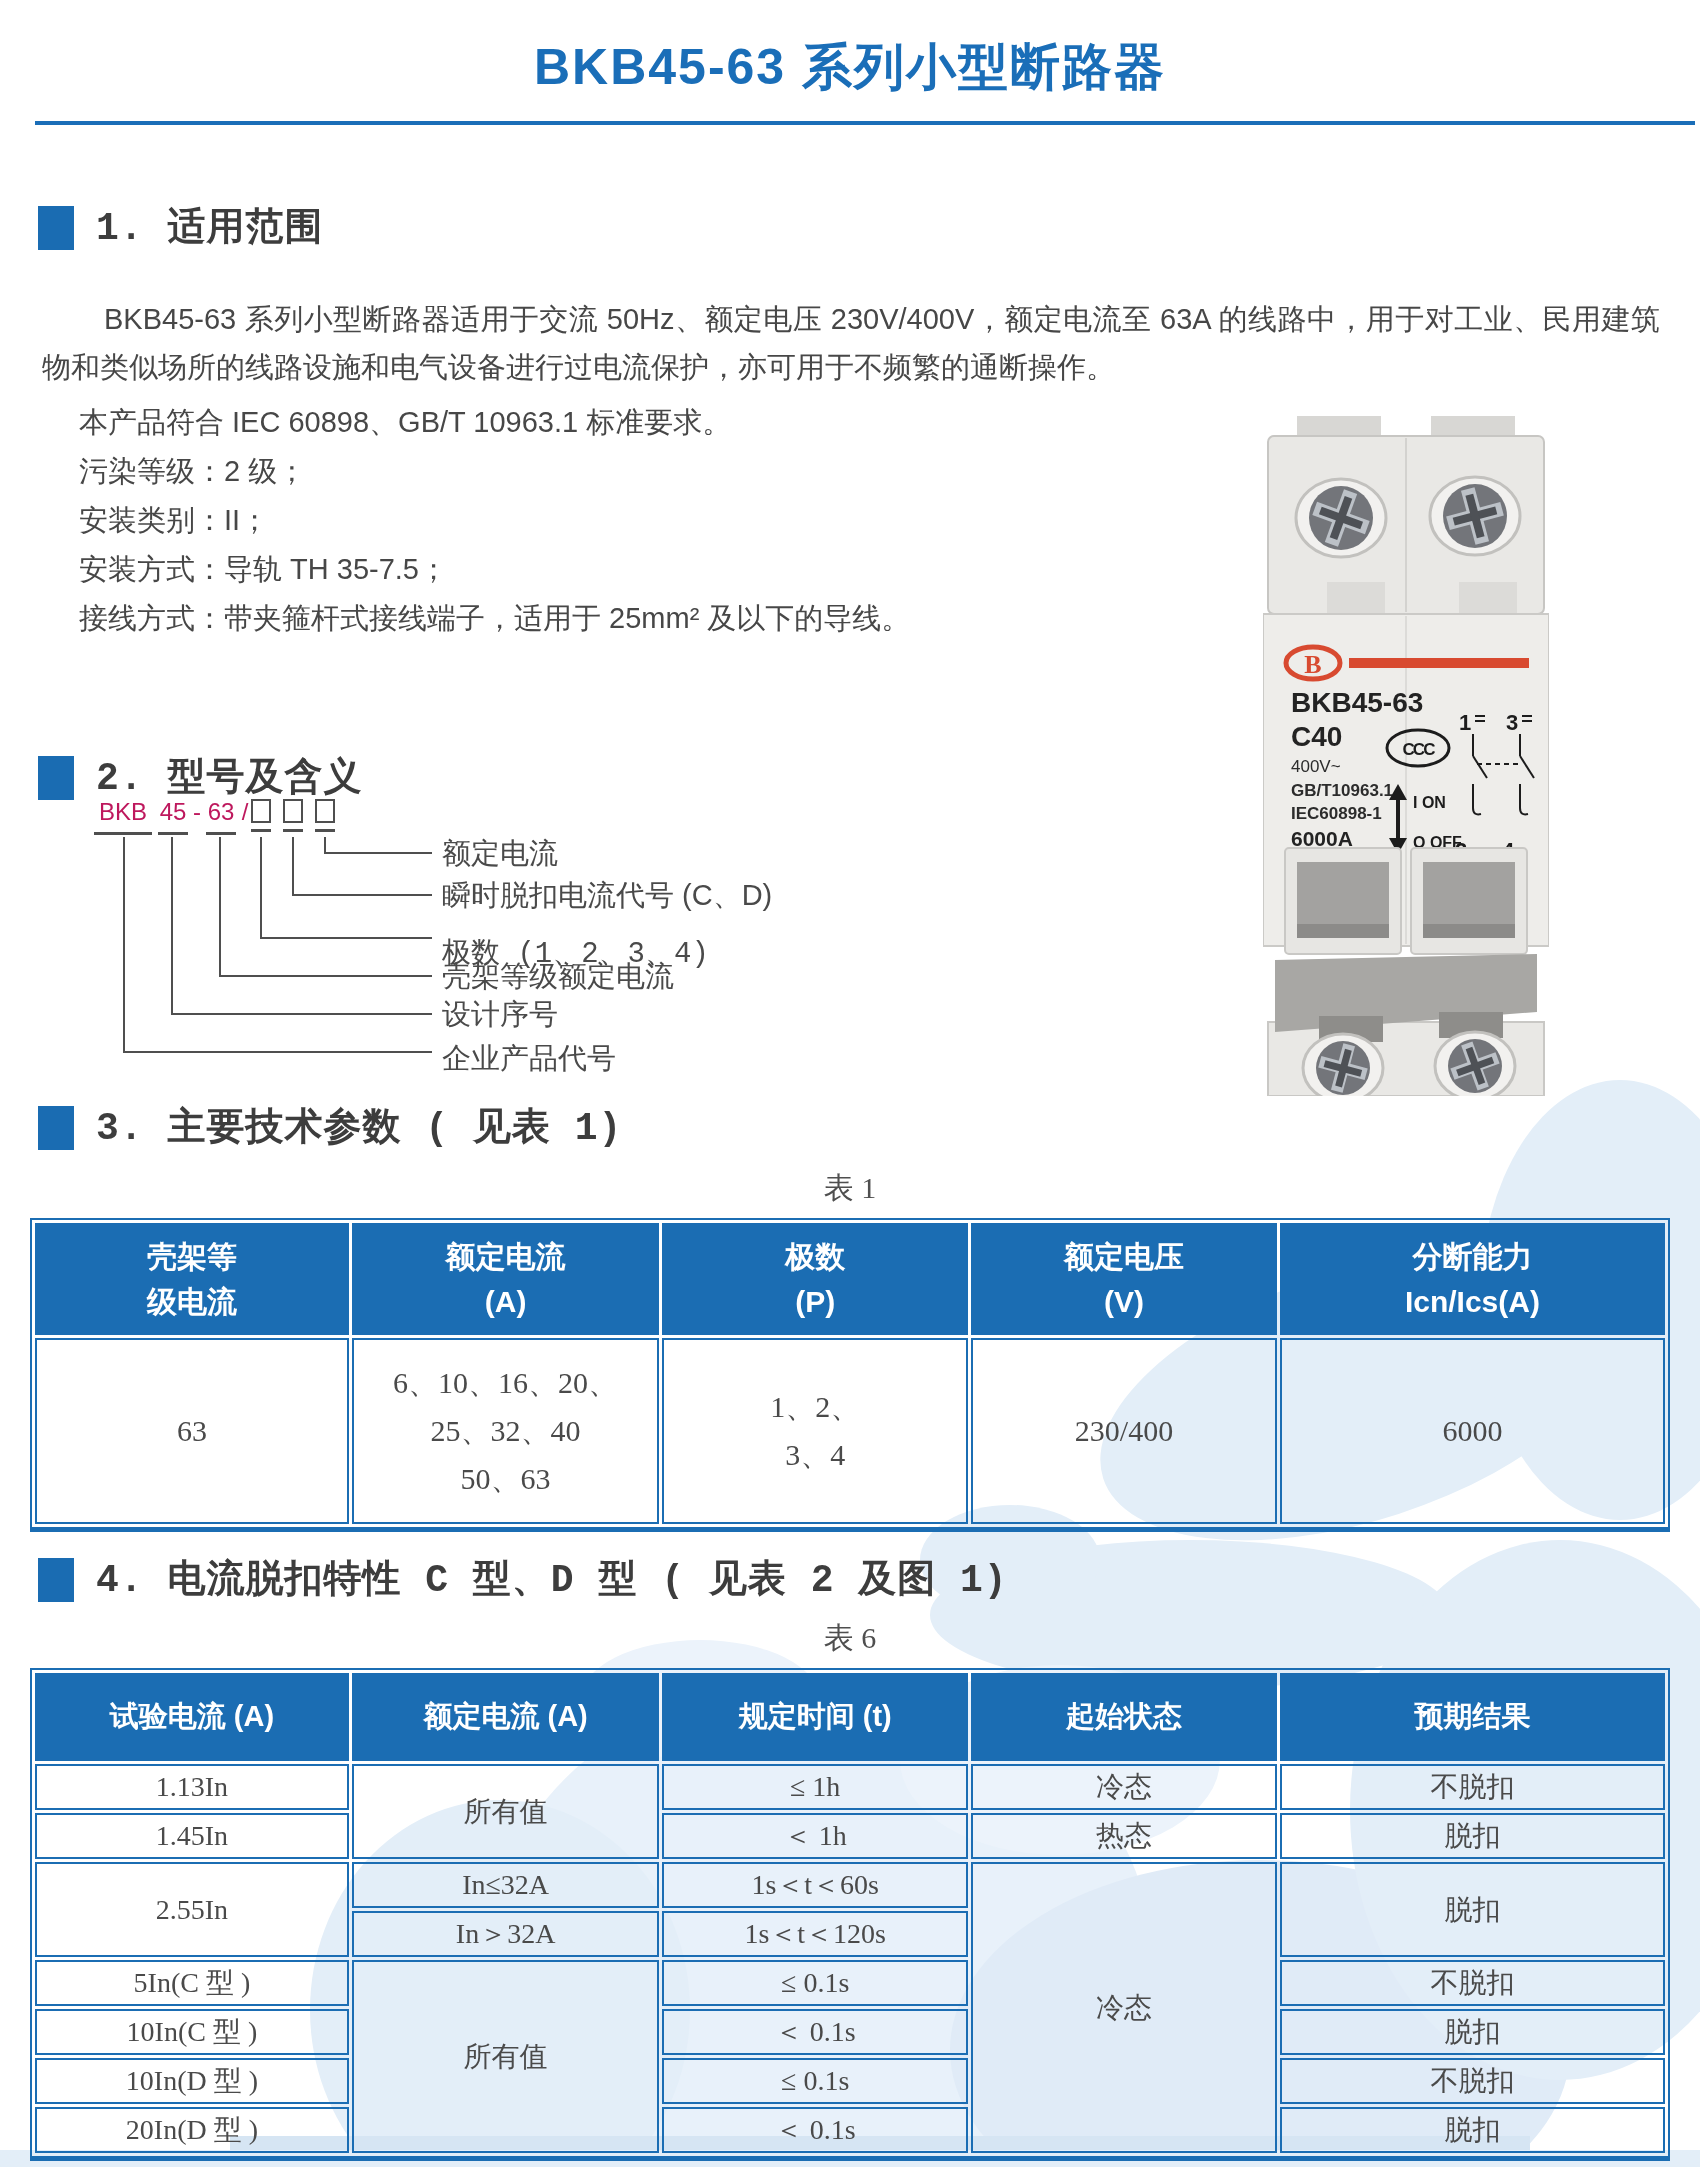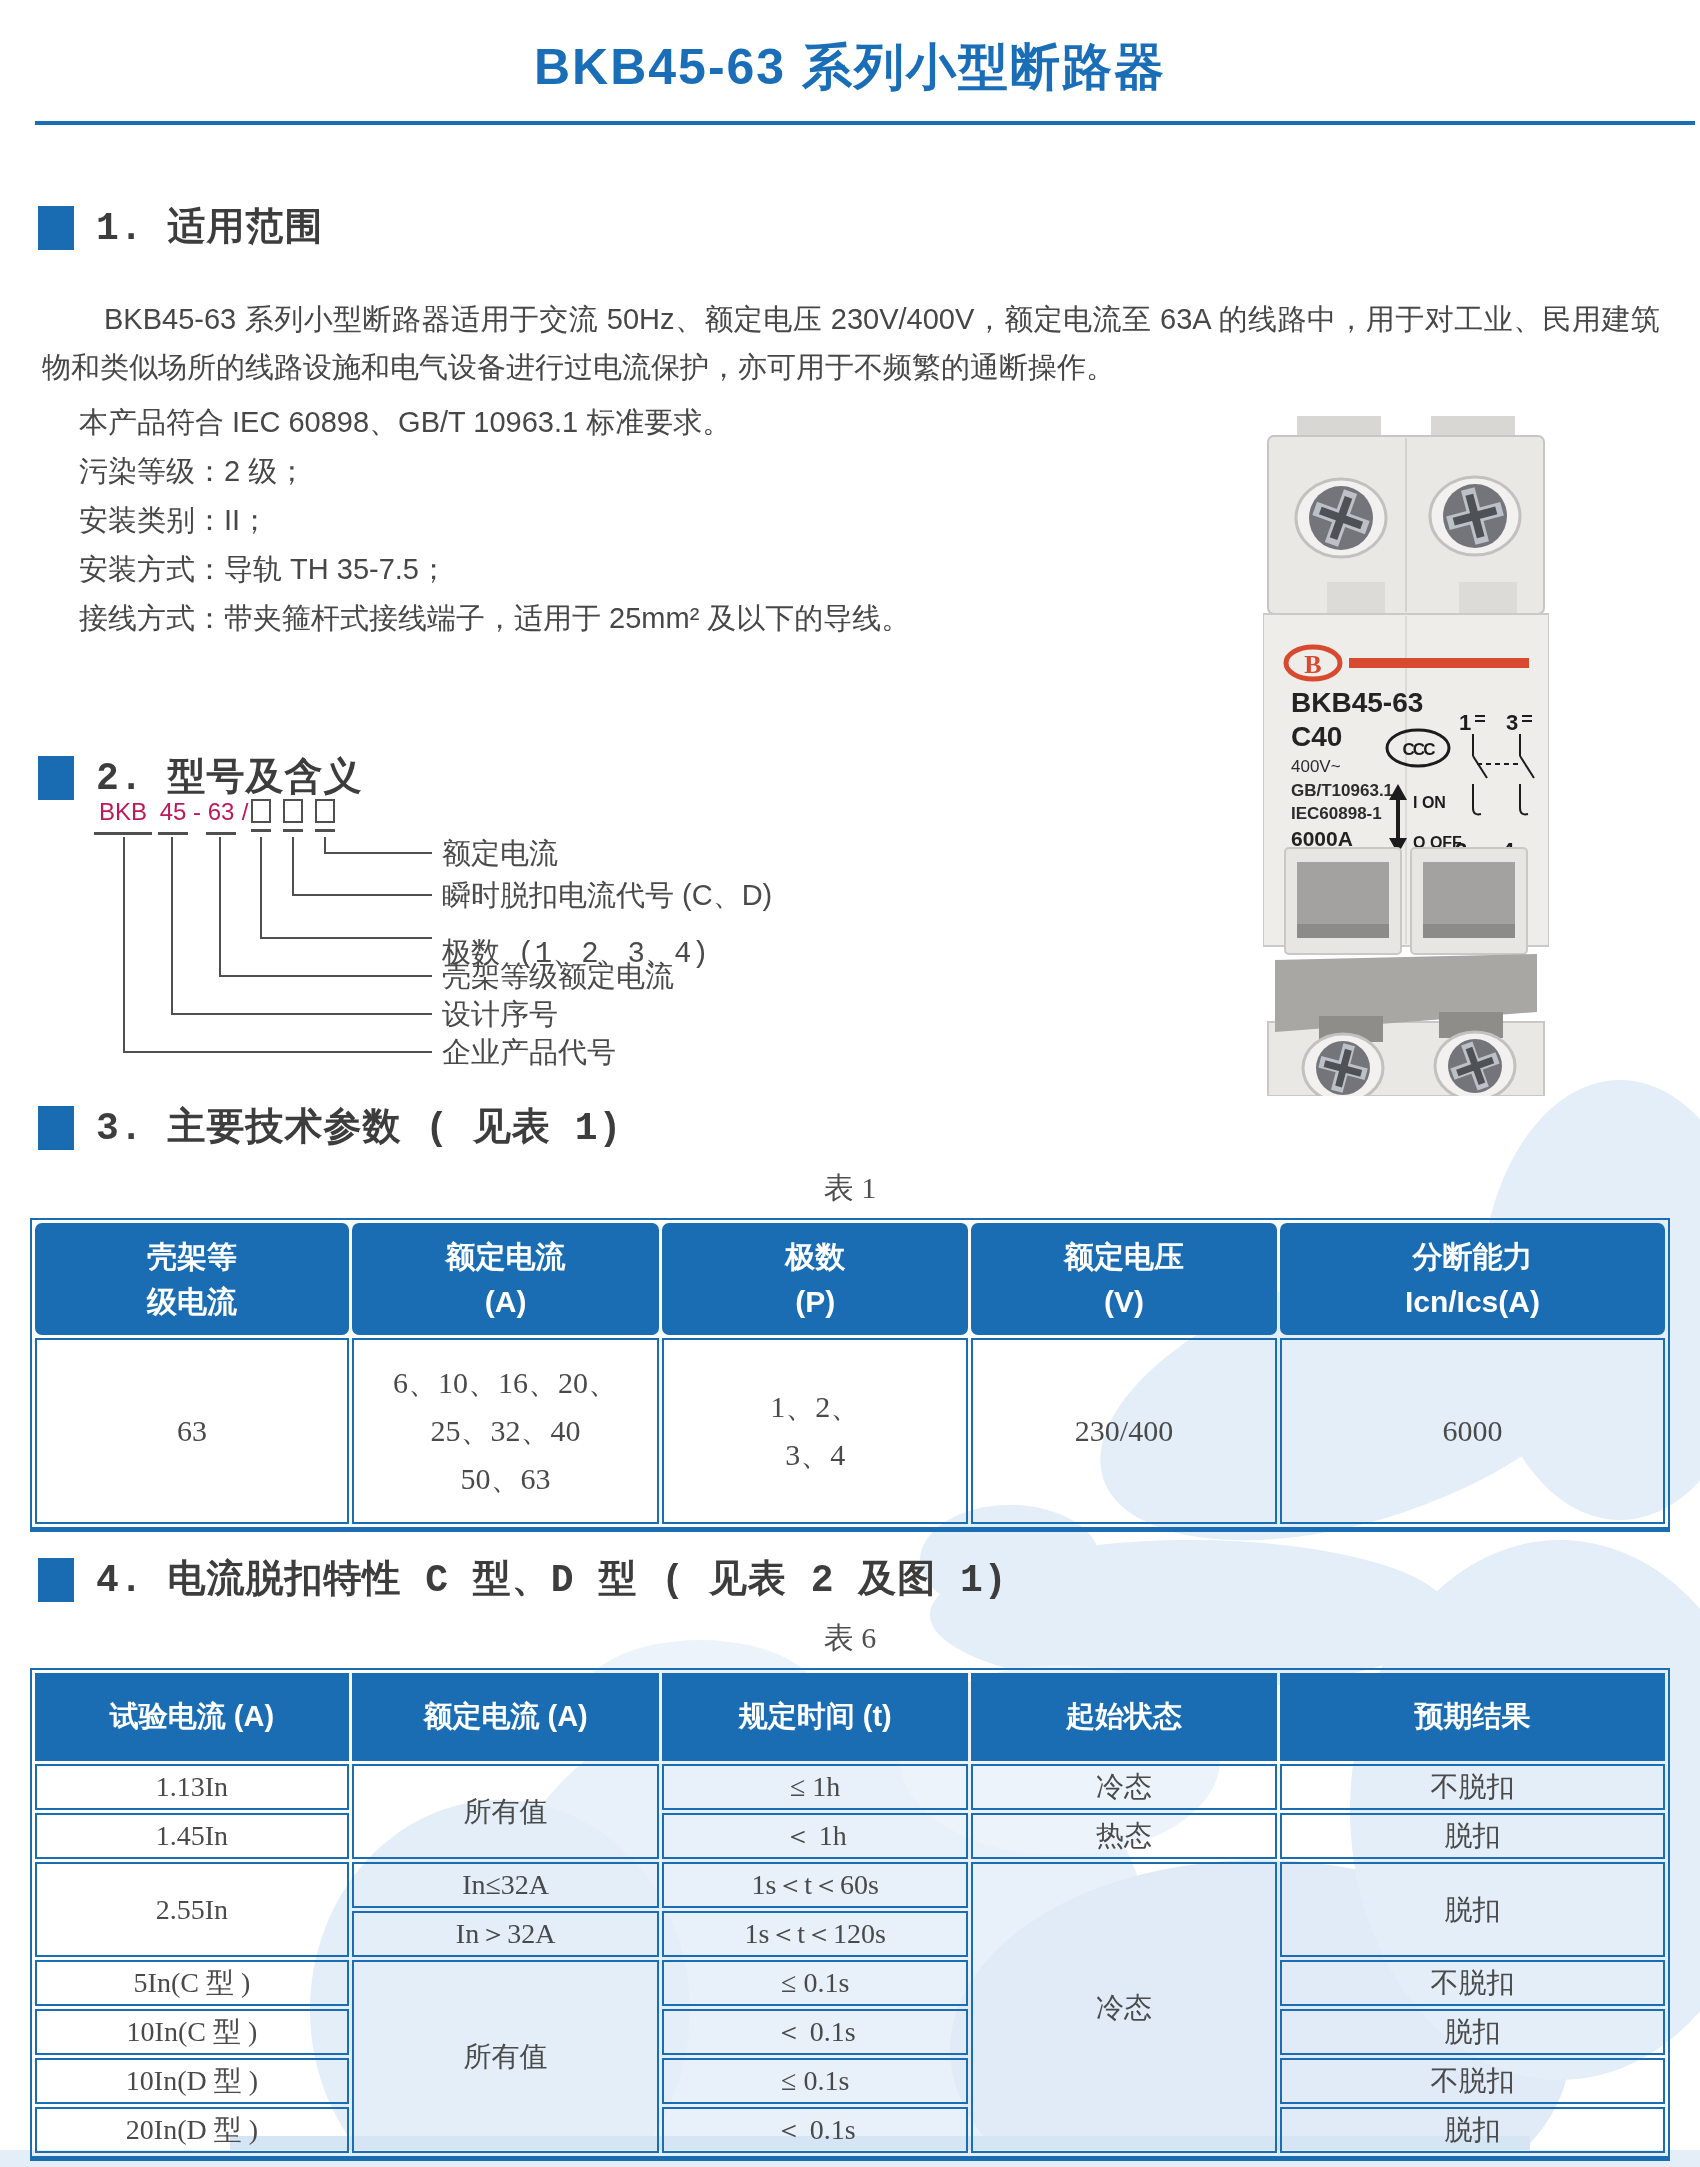--- a/index.html
+++ b/index.html
@@ -30,21 +30,21 @@
   .tbl-tag{position:absolute;left:30px;width:1640px;text-align:center;font-size:30px;color:#4f4f4f;
            font-family:"Liberation Serif","DejaVu Serif",serif;z-index:2;}
   table.blue{position:absolute;left:30px;width:1640px;table-layout:fixed;
              border-collapse:separate;border-spacing:3px;
              border:2px solid #1b6db3;border-bottom-width:5px;z-index:2;background:transparent;}
   table.blue th{background:#1b6db3;color:#ffffff;font-weight:bold;text-align:center;vertical-align:middle;
                 font-family:"Liberation Sans","DejaVu Sans",sans-serif;}
   table.blue td{border:2px solid #1b6db3;text-align:center;vertical-align:middle;background:transparent;
                 font-family:"Liberation Serif","DejaVu Serif",serif;color:#4a4a4a;}
   #table1{top:1218px;}
-  #table1 th{height:110px;font-size:30px;line-height:1.5;border-radius:7px;}
+  #table1 th{height:110px;font-size:30px;line-height:1.5;}
   #table1 td{height:180px;font-size:30px;line-height:1.6;}
   #table2{top:1668px;}
   #table2 th{height:86px;font-size:29px;}
   #table2 td{height:40px;font-size:28px;}
   
   .breaker{position:absolute;left:1263px;top:416px;z-index:2;}
   
   .wm{position:absolute;left:0;top:0;z-index:0;}
 </style>
 </head>
@@ -114,21 +114,21 @@
         <span class="box" style="display:block;"></span>
       </span>
     <span class="boxwrap" style="left:235px;">
         <span class="box" style="display:block;"></span>
       </span>
     <div class="lbl" style="top:40px;">额定电流</div>
     <div class="lbl" style="top:82px;">瞬时脱扣电流代号 (C、D)</div>
     <div class="lbl" style="top:142px;font-family:Liberation Mono, monospace;">极数 (1、2、3、4)</div>
     <div class="lbl" style="top:163px;">壳架等级额定电流</div>
     <div class="lbl" style="top:201px;">设计序号</div>
-    <div class="lbl" style="top:239px;">企业产品代号</div>
+    <div class="lbl" style="top:245px;">企业产品代号</div>
   </div>
 
   <svg class="breaker" width="286" height="680" viewBox="0 0 286 680">
 
     <rect x="34" y="0" width="84" height="28" fill="#d8d7d4"></rect>
     <rect x="168" y="0" width="84" height="28" fill="#d8d7d4"></rect>
 
     <rect x="5" y="20" width="276" height="178" rx="6" fill="#e9e8e5" stroke="#c7c6c3" stroke-width="2"></rect>
     <line x1="143" y1="22" x2="143" y2="196" stroke="#d3d2cf" stroke-width="2"></line>
     <rect x="64" y="166" width="58" height="40" fill="#dcdbd8"></rect>

